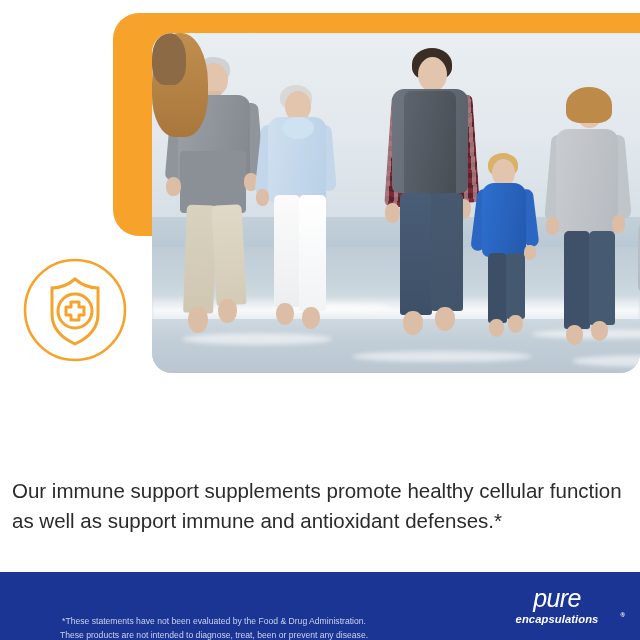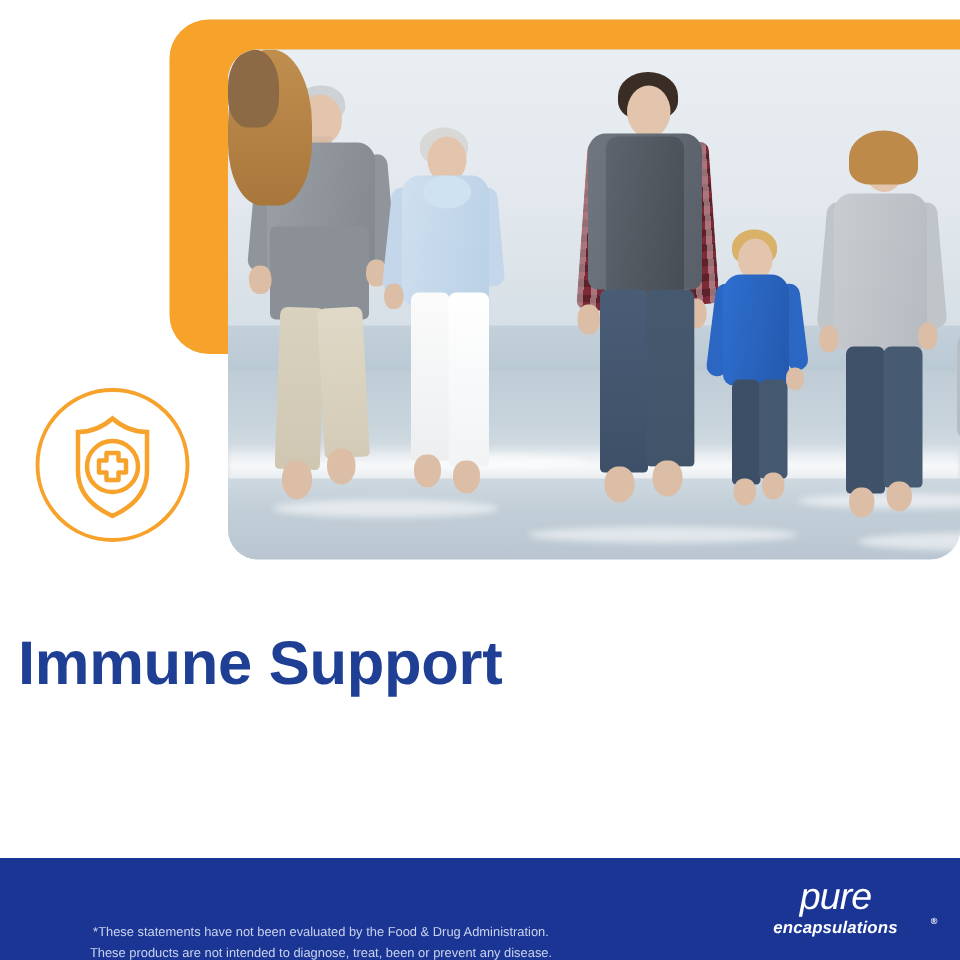--- a/index.html
+++ b/index.html
@@ -289,21 +289,21 @@
 
   <div class="badge">
     <svg viewBox="0 0 104 104" width="104" height="104" aria-hidden="true">
       <circle cx="52" cy="52" r="50" fill="none" stroke="#F7A22B" stroke-width="2.6"></circle>
       <path d="M52 21 C44 28 36 30 29 30 L29 56 C29 72 41 81 52 86 C63 81 75 72 75 56 L75 30 C68 30 60 28 52 21 Z" fill="none" stroke="#F7A22B" stroke-width="3"></path>
       <circle cx="52" cy="53" r="17" fill="none" stroke="#F7A22B" stroke-width="3"></circle>
       <path d="M48 44 L56 44 L56 49 L61 49 L61 57 L56 57 L56 62 L48 62 L48 57 L43 57 L43 49 L48 49 Z" fill="none" stroke="#F7A22B" stroke-width="3" stroke-linejoin="round"></path>
     </svg>
   </div>
 
-  <h1 class="headline">Immune Support</h1>
+  <p class="body-copy">Our immune support supplements promote healthy cellular function as well as support immune and antioxidant defenses.*</p>
 
   <div class="footer">
     <div class="disclaimer">
       <div>*These statements have not been evaluated by the Food &amp; Drug Administration.</div>
       <div>These products are not intended to diagnose, treat, been or prevent any disease.</div>
     </div>
     <div class="logo">
       <div class="logo-main">pure</div>
       <div class="logo-sub">
         <span>encapsulations</span><span class="logo-reg">®</span>

